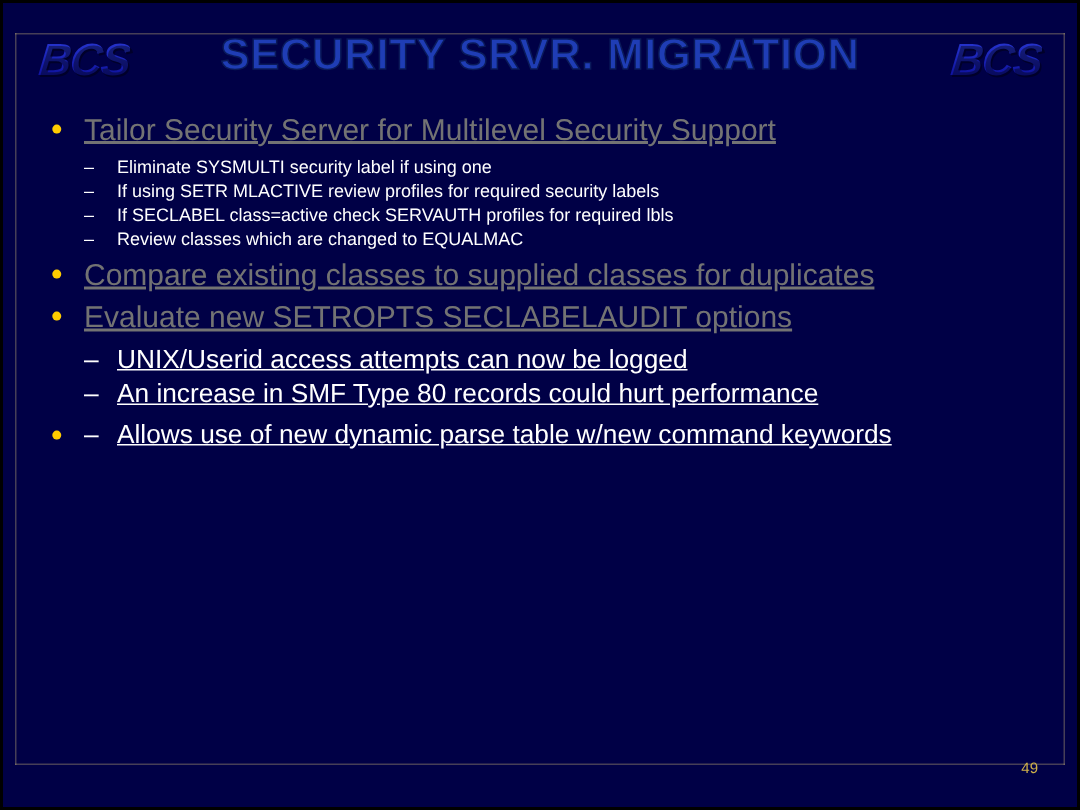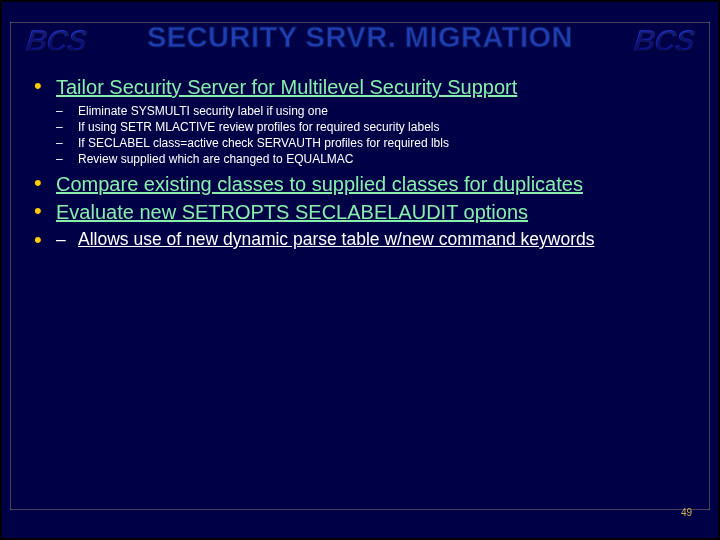--- a/index.html
+++ b/index.html
@@ -72,21 +72,21 @@
   ul.bullets > li::before {
     content: "•";
     position: absolute;
     left: 4px;
     top: 0;
     color: #ffcc00;
     font-size: 22px;
     line-height: 22px;
   }
   .b-main {
-    color: #86efac;
+    color: #737373;
     font-size: 20px;
     text-decoration: underline;
     line-height: 1.25;
   }
   ul.dashes { list-style: none; margin: 4px 0 6px 0; }
   ul.dashes > li {
     position: relative;
     padding-left: 22px;
     margin: 2px 0;
     color: #fff;
@@ -135,24 +135,27 @@
     <div class="title">SECURITY SRVR. MIGRATION</div>
     <div class="logo right">BCS</div>
   </div>
 
   <div class="content">
     <ul class="bullets" id="bullets">
         <li><span class="b-main">Tailor Security Server for Multilevel Security Support</span><ul class="dashes">
             <li class="d-lg">Eliminate SYSMULTI security label if using one</li>
             <li class="d-lg">If using SETR MLACTIVE review profiles for required security labels</li>
             <li class="d-lg">If SECLABEL class=active check SERVAUTH profiles for required lbls</li>
-            <li class="d-lg">Review supplied which are changed to EQUALMAC</li>
+            <li class="d-lg">Review classes which are changed to EQUALMAC</li>
           </ul></li>
         <li><span class="b-main">Compare existing classes to supplied classes  for duplicates</span></li>
-        <li><span class="b-main">Evaluate new SETROPTS SECLABELAUDIT options</span></li>
+        <li><span class="b-main">Evaluate new SETROPTS SECLABELAUDIT options</span><ul class="dashes">
+            <li class="d-sm">UNIX/Userid access attempts can now be logged</li>
+            <li class="d-sm">An increase in SMF Type 80 records could hurt performance</li>
+          </ul></li>
         <li><ul class="dashes">
             <li class="d-sm">Allows use of new dynamic parse table w/new command keywords</li>
           </ul></li>
       </ul>
   </div>
 
   <div class="pagenum">49</div>
 </div>
 
 </body></html>

